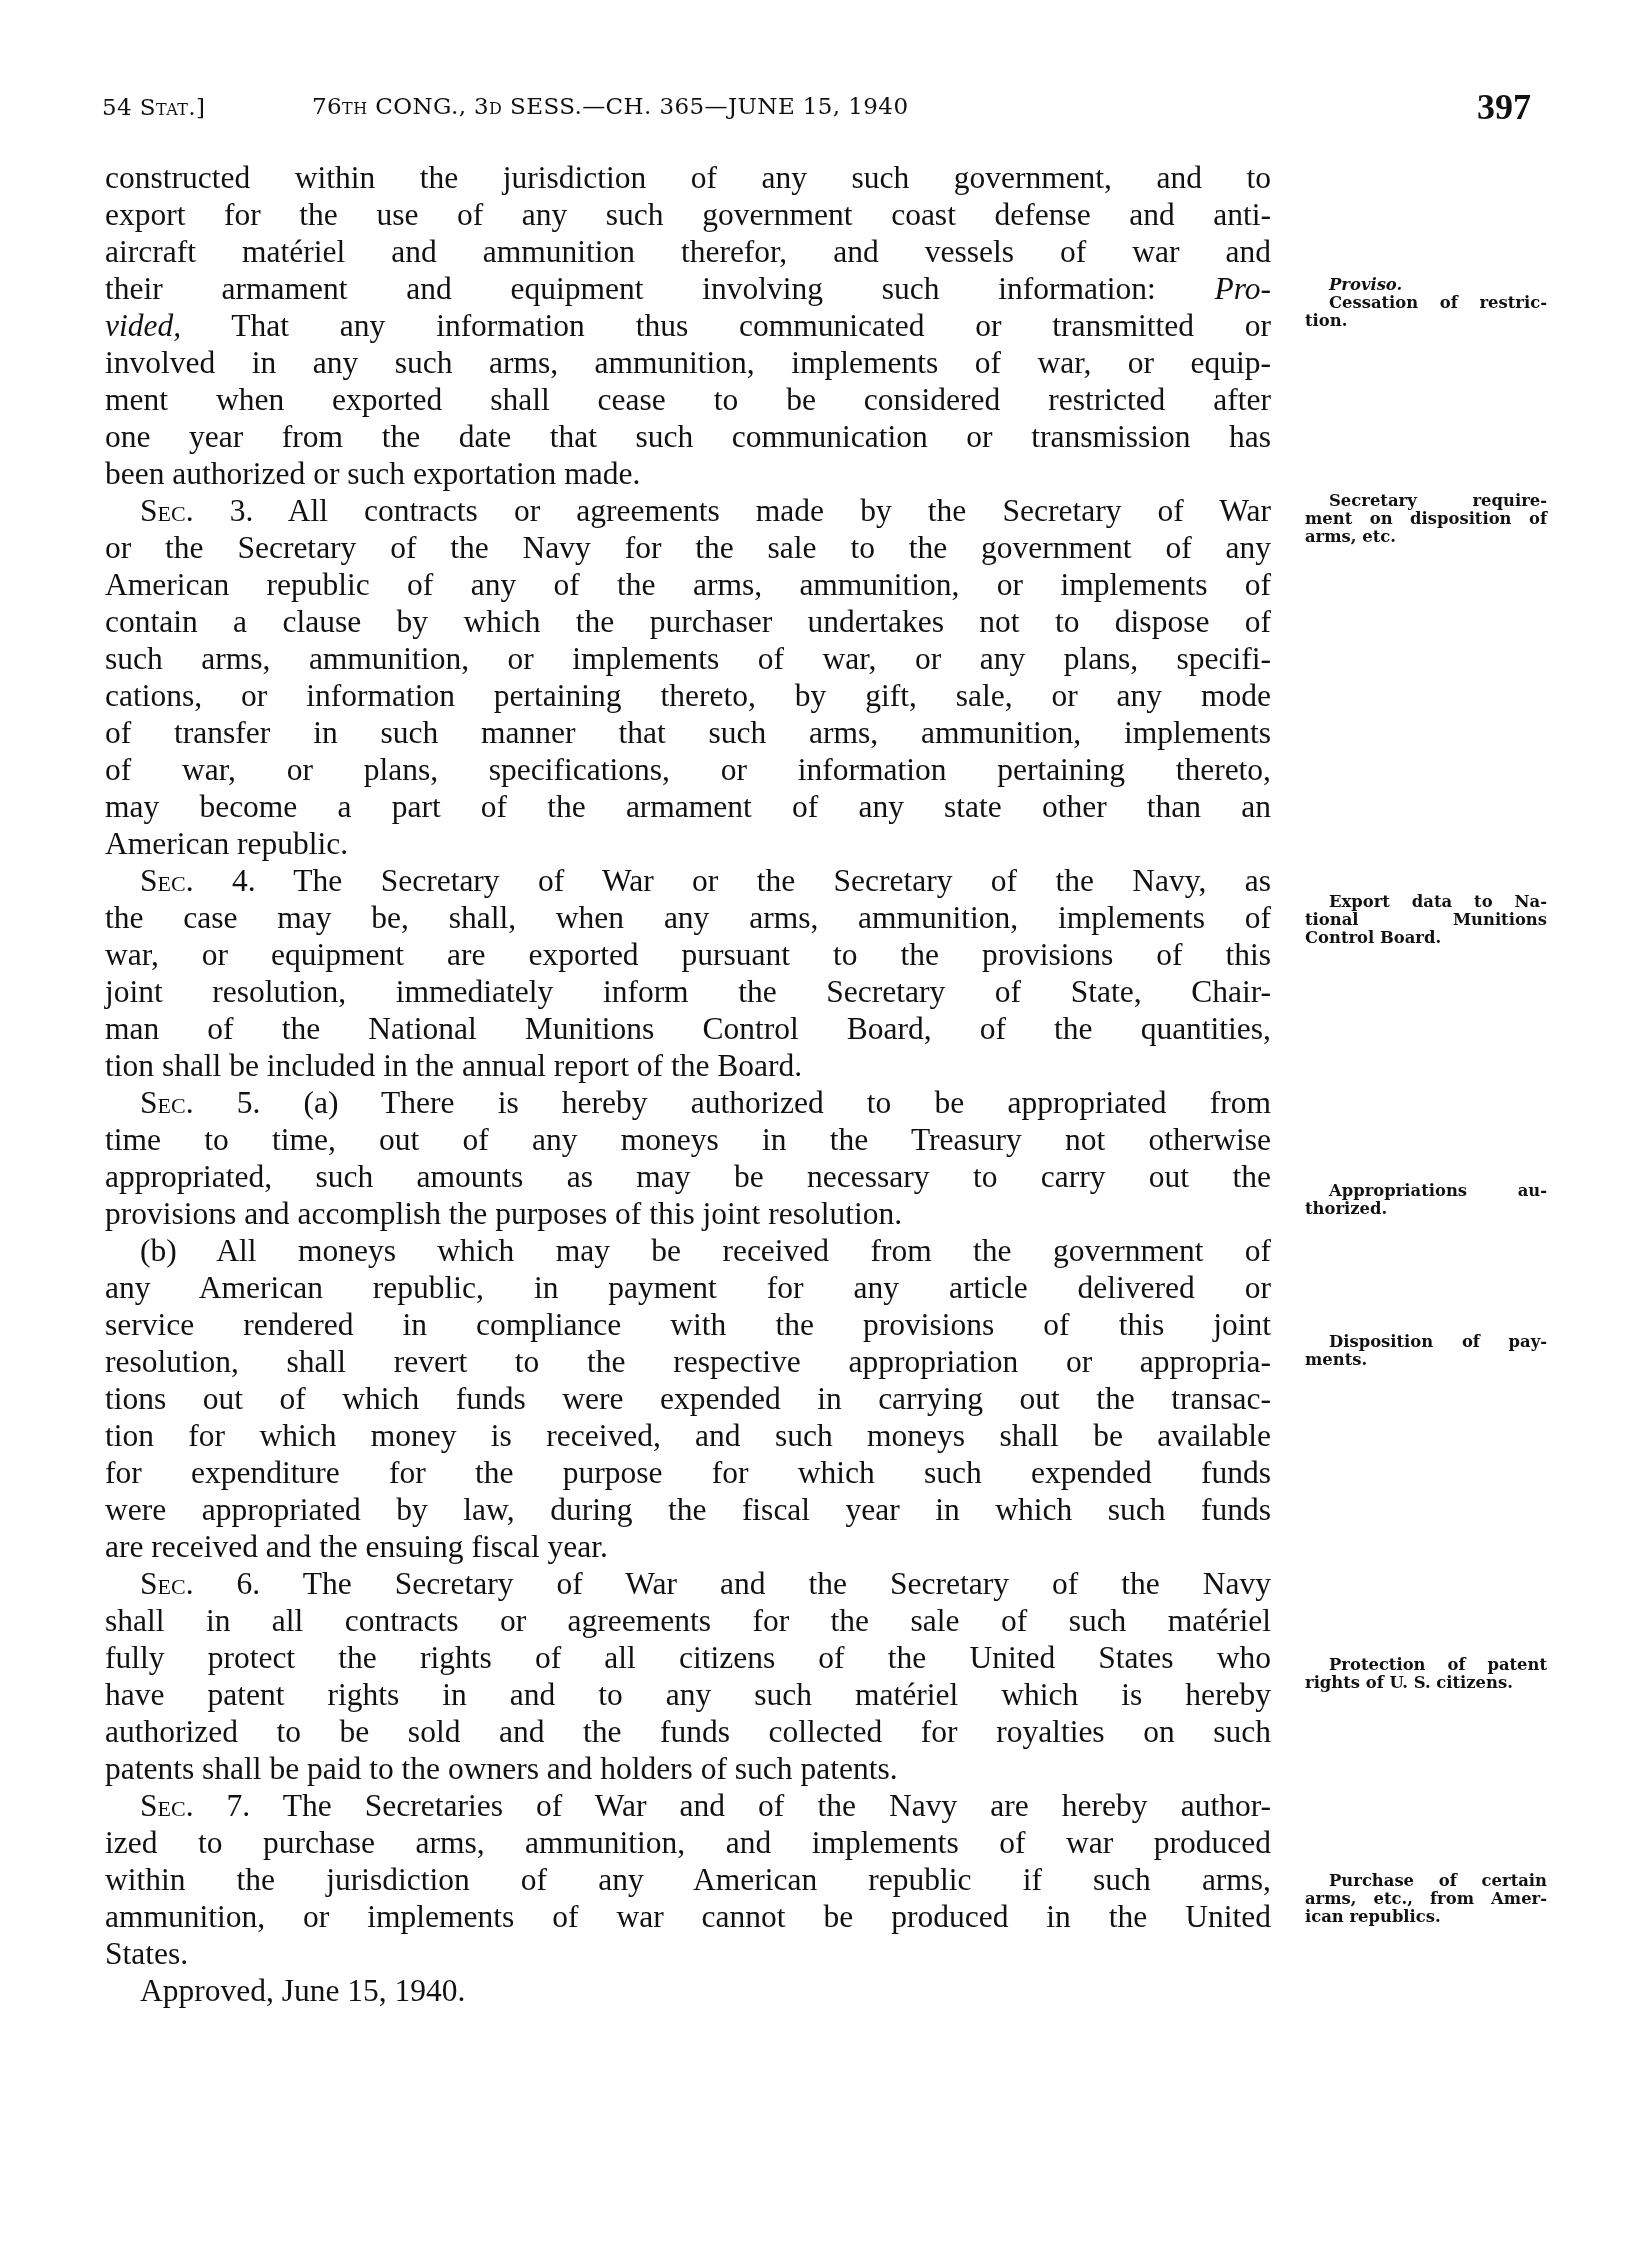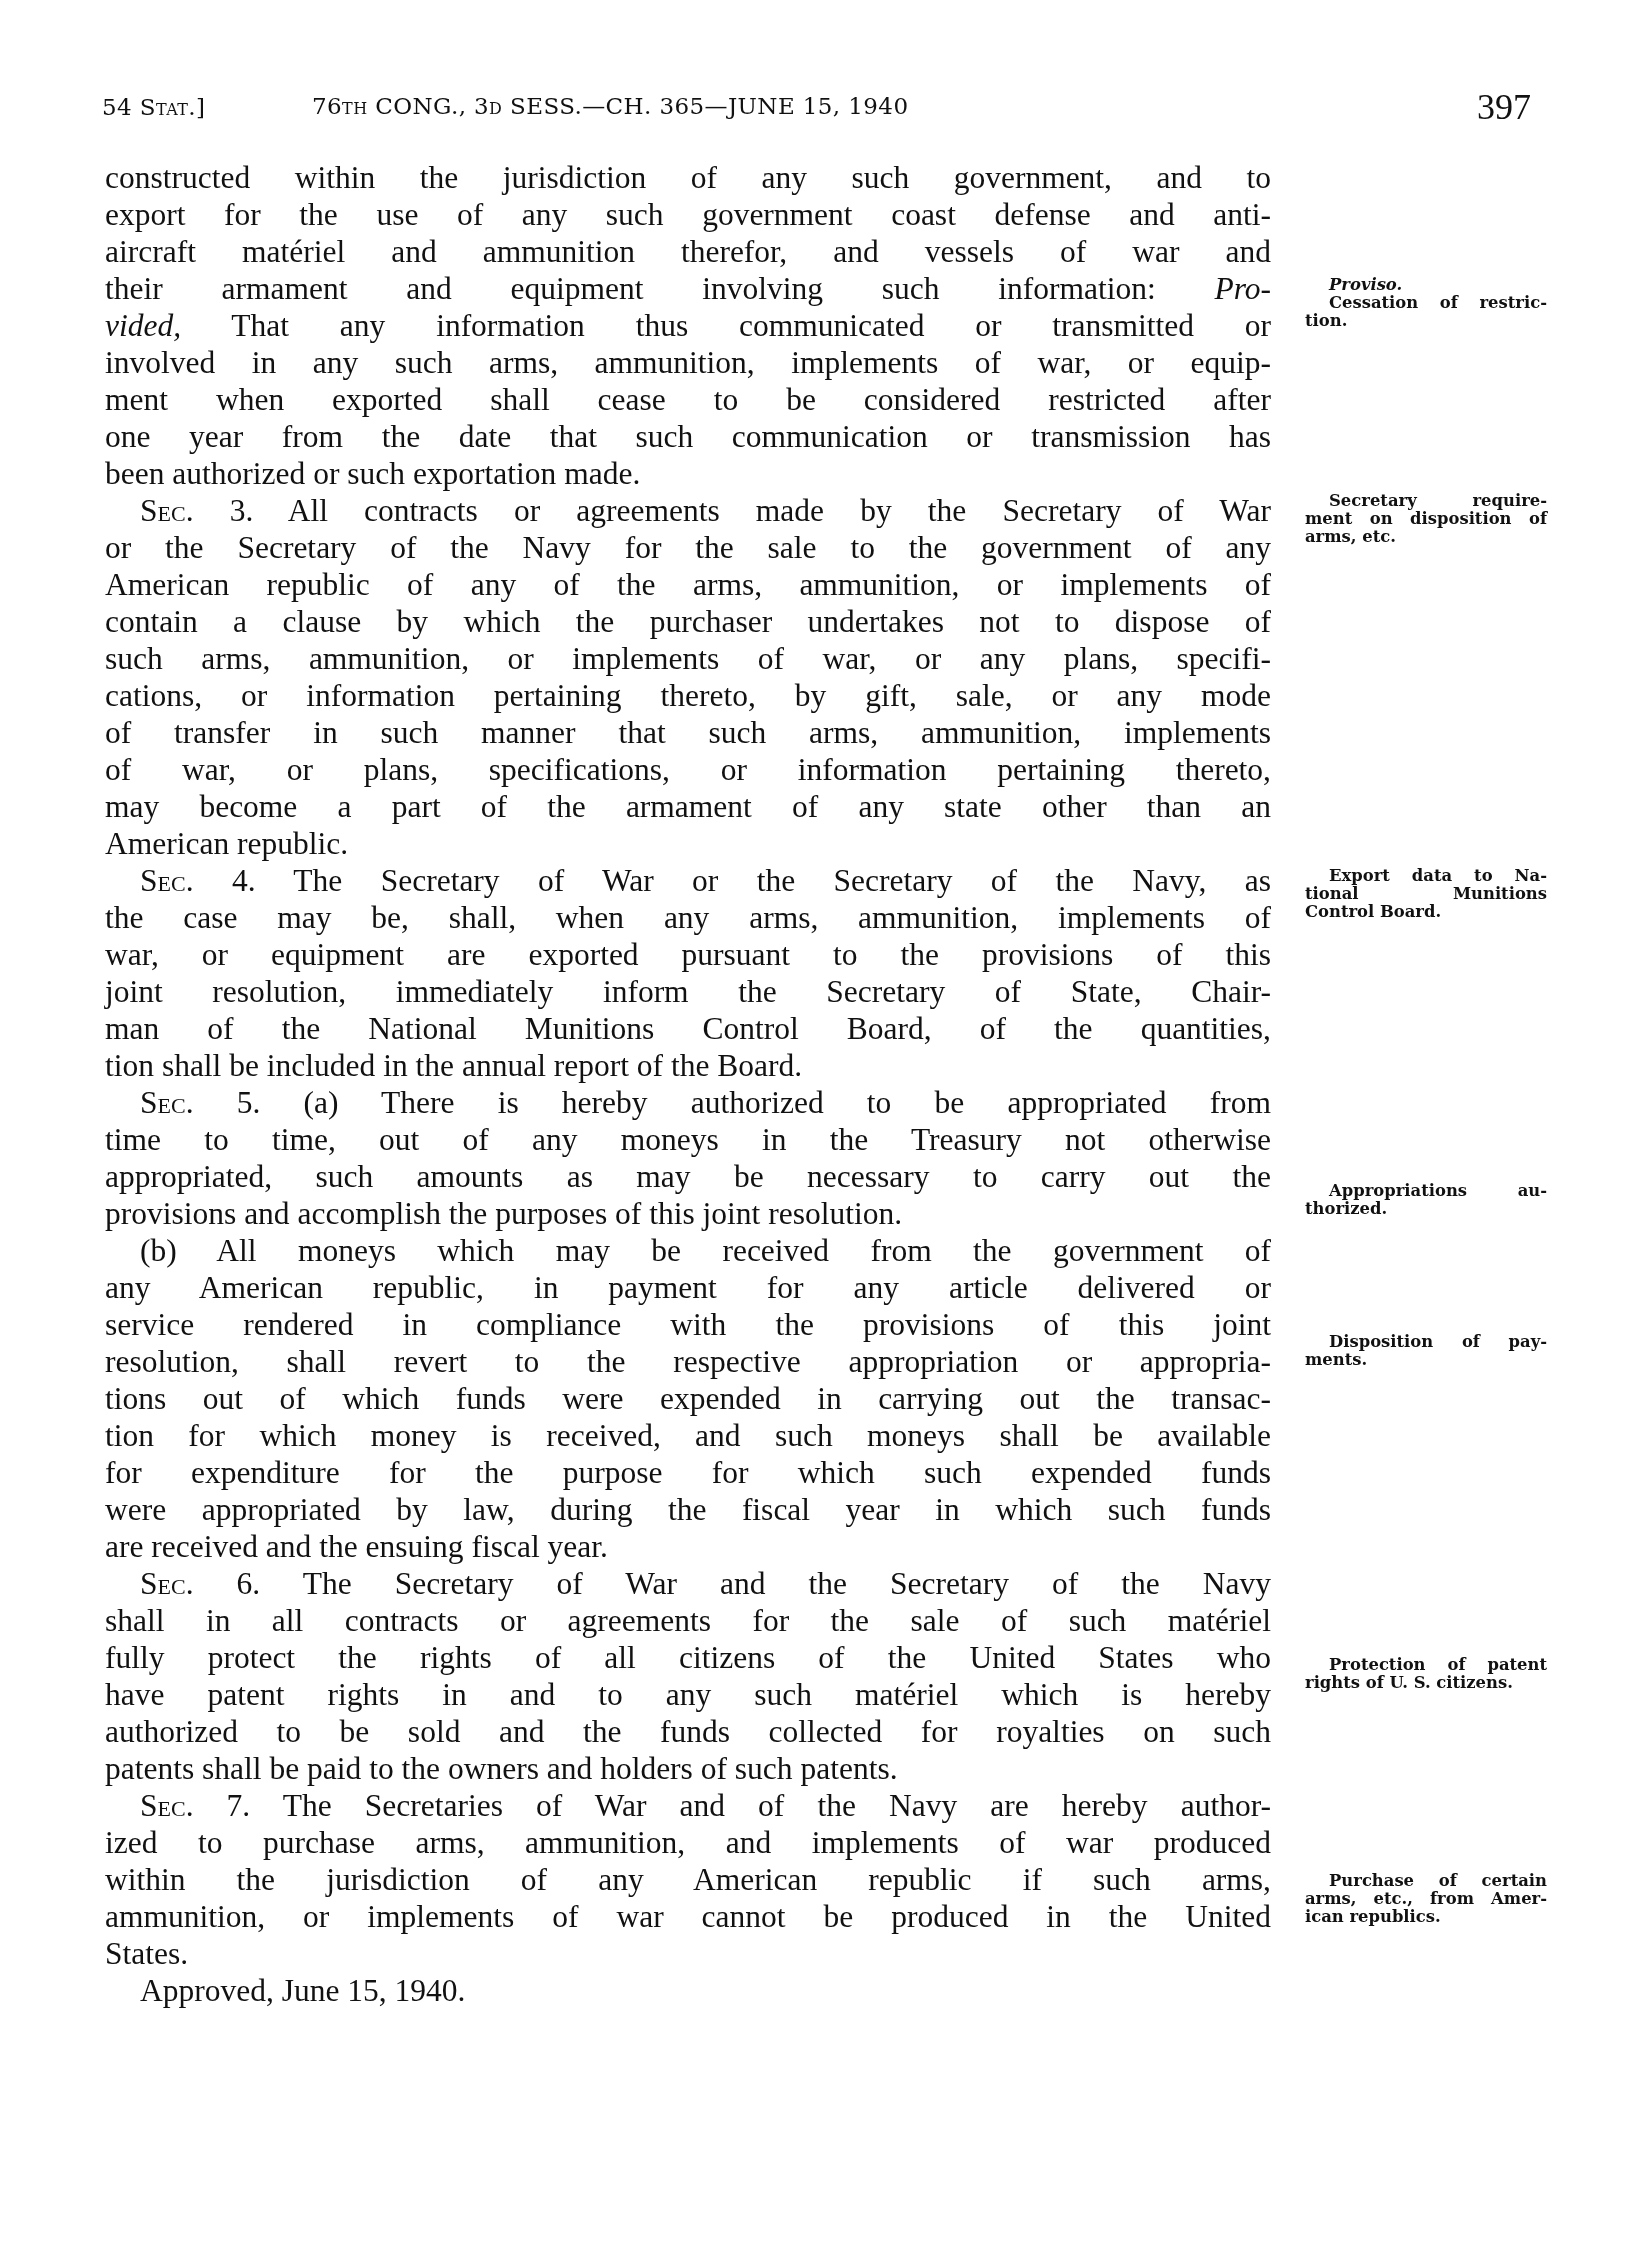--- a/index.html
+++ b/index.html
@@ -2,21 +2,21 @@
 <html style="font-size:14px"><head>
 <meta charset="utf-8">
 <style>
   html, body { margin: 0; padding: 0; background: #ffffff; }
   body { width: 1633px; height: 2261px; position: relative; overflow: hidden; color: #111; }
   .page { position: absolute; left: 0; top: 0; width: 1633px; height: 2261px; }
   .running-head { position: absolute; top: 86px; left: 0; width: 1633px; height: 43px;
     font-family: "DejaVu Serif", "Liberation Serif", serif; }
   .rh-stat { position: absolute; left: 102px; top: 8px; font-size: 23px; letter-spacing: 0.4px; }
   .rh-title { position: absolute; left: 312px; top: 7px; font-size: 23px; letter-spacing: 0.4px; }
-  .rh-page { position: absolute; left: 1477px; top: 0px; font-size: 36px; font-weight: normal;
+  .rh-page { position: absolute; left: 1477px; top: 0px; font-size: 36px; font-weight: bold;
     font-family: "Liberation Serif", serif; }
   .sc { font-variant: small-caps; }
   .body-text { position: absolute; left: 105px; top: 159px; width: 1166px;
     font-family: "Liberation Serif", serif; font-size: 31.5px; line-height: 37px; }
   .ln { display: block; white-space: nowrap; text-align: justify; text-align-last: justify;
     height: 37px; overflow: visible; }
   .ln.last { text-align-last: left; }
   .ln.indent { padding-left: 35px; }
   .ln.appr { padding-left: 35px; text-align-last: left; }
   .it { font-style: italic; }
@@ -119,21 +119,21 @@
     <div class="note" style="top:276px;">
       <span class="nl first last it">Proviso.</span>
       <span class="nl first">Cessation of restric-</span>
       <span class="nl last">tion.</span>
     </div>
     <div class="note" style="top:492px;">
       <span class="nl first">Secretary require-</span>
       <span class="nl">ment on disposition of</span>
       <span class="nl last">arms, etc.</span>
     </div>
-    <div class="note" style="top:867px;">
+    <div class="note" style="top:893px;">
       <span class="nl first">Export data to Na-</span>
       <span class="nl">tional Munitions</span>
       <span class="nl last">Control Board.</span>
     </div>
     <div class="note" style="top:1182px;">
       <span class="nl first">Appropriations au-</span>
       <span class="nl last">thorized.</span>
     </div>
     <div class="note" style="top:1333px;">
       <span class="nl first">Disposition of pay-</span>

